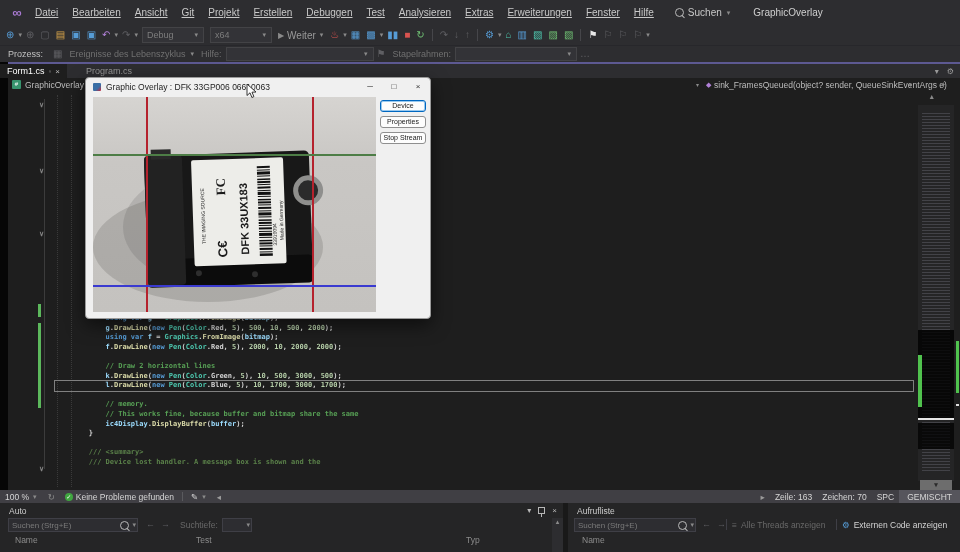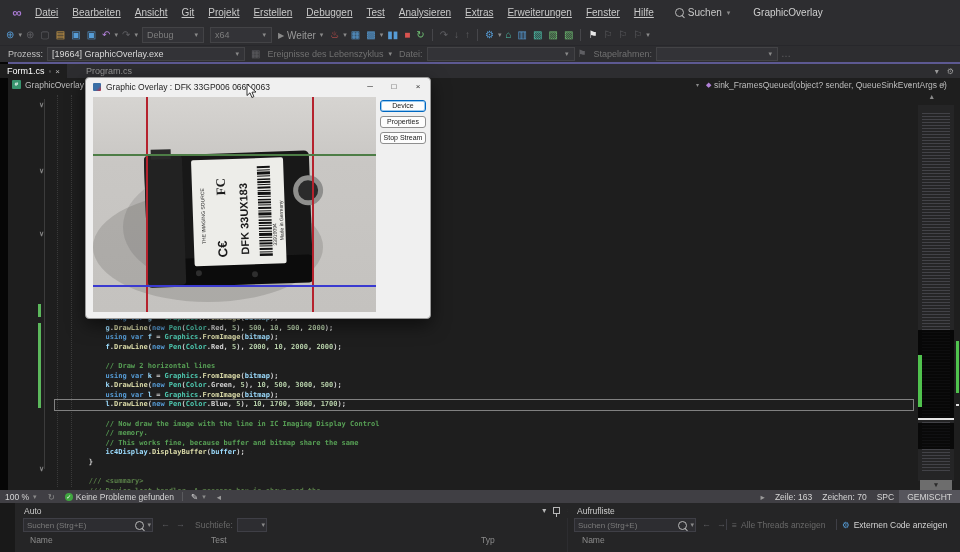--- a/index.html
+++ b/index.html
@@ -77,21 +77,21 @@
   
   #statusbar{left:0;top:490px;width:960px;height:13px;background:#403f44;display:flex;align-items:center;font-size:8.5px;color:#d6d6d6;z-index:60;}
   .sb-item{margin:0 5px;display:flex;align-items:center;gap:3px;}
   .sb-check{display:inline-block;width:8px;height:8px;border-radius:50%;background:#3fa63f;color:#fff;font-size:6px;line-height:8px;text-align:center;}
   .sb-sep{width:1px;height:9px;background:#5a5a5e;margin:0 3px;}
   #sb-right{margin-left:auto;display:flex;align-items:center;}
   #sb-mode{background:#56555c;height:13px;display:flex;align-items:center;padding:0 8px;}
   
   #panelarea{left:0;top:503px;width:960px;height:49px;background:#191919;z-index:60;}
   .panel{position:absolute;top:0;height:49px;background:#252526;font-size:8.5px;}
-  #panel-auto{left:15px;width:563px;}
+  #panel-auto{left:0;width:563px;}
   #panel-callstack{left:568px;width:392px;}
   .panel-title{position:absolute;left:9px;top:3px;color:#cccccc;}
   .panel-controls{position:absolute;right:6px;top:3px;display:flex;gap:7px;color:#b8b8b8;font-size:8px;align-items:center;}
   .pin-icon{display:inline-block;width:5px;height:5px;border:1px solid #b8b8b8;position:relative;}
   .pin-icon::after{content:"";position:absolute;left:2px;top:6px;width:1px;height:3px;background:#b8b8b8;}
   .panel-search{position:absolute;top:15px;height:12px;background:#2d2d31;border:1px solid #3f3f46;display:flex;align-items:center;}
   .panel-search input{flex:1;background:transparent;border:none;outline:none;color:#c8c8c8;font-size:8px;font-family:"Liberation Sans",sans-serif;padding:12px 3px;min-width:0;}
   .panel-search input::placeholder{color:#7a7a7a;}
   .nav-arrows{position:absolute;top:16px;color:#5c5c60;font-size:9px;display:flex;gap:6px;}
   .col-header{position:absolute;top:32px;color:#8c8c8c;}
@@ -180,28 +180,24 @@
       <span class="tb-sep"></span>
       <span class="tb-icon ic-light">⚑</span>
       <span class="tb-icon ic-dim">⚐</span>
       <span class="tb-icon ic-dim">⚐</span>
       <span class="tb-icon ic-dim">⚐</span>
       <span class="tb-dd">▾</span>
     </div>
 
   <div id="debugbar" class="abs">
     <span class="db-label" style="margin-left:8px">Prozess:</span>
-    <div class="db-select" style="width:188px">
-      <span>[19664] GraphicOverlay.exe</span>
-      <span class="tb-dd">▾</span>
-    </div>
     <span class="tb-icon ic-dim" style="margin-left:6px">▦</span>
     <span class="db-label db-dim">Ereignisse des Lebenszyklus</span>
     <span class="tb-dd">▾</span>
-    <span class="db-label db-dim" style="margin-left:6px">Datei:</span>
+    <span class="db-label db-dim" style="margin-left:6px">Hilfe:</span>
     <div class="db-select" style="width:138px">
       <span></span>
         <span class="tb-dd">▾</span>
     </div>
     <span class="tb-icon ic-dim">⚑</span>
     <span class="db-label db-dim">Stapelrahmen:</span>
     <div class="db-select" style="width:112px">
       <span></span>
         <span class="tb-dd">▾</span>
     </div>
@@ -244,26 +240,23 @@
     <span class="fold-chevron" style="top:374px">∨</span>
     <div class="change-bar" style="top:213px;height:13px"></div>
     <div class="change-bar" style="top:232px;height:85px"></div>
     <div id="code-lines">
         <div class="code-line"><span class="tk-k">            using var </span><span class="tk-v">g</span><span class="tk-w"> = </span><span class="tk-c">Graphics</span><span class="tk-w">.</span><span class="tk-m">FromImage</span><span class="tk-w">(</span><span class="tk-v">bitmap</span><span class="tk-w">);</span></div>
         <div class="code-line"><span class="tk-v">            g</span><span class="tk-w">.</span><span class="tk-m">DrawLine</span><span class="tk-w">(</span><span class="tk-k">new </span><span class="tk-c">Pen</span><span class="tk-w">(</span><span class="tk-c">Color</span><span class="tk-w">.Red, </span><span class="tk-n">5</span><span class="tk-w">), </span><span class="tk-n">500</span><span class="tk-w">, </span><span class="tk-n">10</span><span class="tk-w">, </span><span class="tk-n">500</span><span class="tk-w">, </span><span class="tk-n">2000</span><span class="tk-w">);</span></div>
         <div class="code-line"><span class="tk-k">            using var </span><span class="tk-v">f</span><span class="tk-w"> = </span><span class="tk-c">Graphics</span><span class="tk-w">.</span><span class="tk-m">FromImage</span><span class="tk-w">(</span><span class="tk-v">bitmap</span><span class="tk-w">);</span></div>
         <div class="code-line"><span class="tk-v">            f</span><span class="tk-w">.</span><span class="tk-m">DrawLine</span><span class="tk-w">(</span><span class="tk-k">new </span><span class="tk-c">Pen</span><span class="tk-w">(</span><span class="tk-c">Color</span><span class="tk-w">.Red, </span><span class="tk-n">5</span><span class="tk-w">), </span><span class="tk-n">2000</span><span class="tk-w">, </span><span class="tk-n">10</span><span class="tk-w">, </span><span class="tk-n">2000</span><span class="tk-w">, </span><span class="tk-n">2000</span><span class="tk-w">);</span></div>
         <div class="code-line">&nbsp;</div>
         <div class="code-line"><span class="tk-cm">            // Draw 2 horizontal lines</span></div>
-        <div class="code-line"><span class="tk-k">            using var </span><span class="tk-v">k</span><span class="tk-w"> = </span><span class="tk-c">Graphics</span><span class="tk-w">.</span><span class="tk-m">FromImage</span><span class="tk-w">(</span><span class="tk-v">bitmap</span><span class="tk-w">);</span></div>
         <div class="code-line"><span class="tk-v">            k</span><span class="tk-w">.</span><span class="tk-m">DrawLine</span><span class="tk-w">(</span><span class="tk-k">new </span><span class="tk-c">Pen</span><span class="tk-w">(</span><span class="tk-c">Color</span><span class="tk-w">.Green, </span><span class="tk-n">5</span><span class="tk-w">), </span><span class="tk-n">10</span><span class="tk-w">, </span><span class="tk-n">500</span><span class="tk-w">, </span><span class="tk-n">3000</span><span class="tk-w">, </span><span class="tk-n">500</span><span class="tk-w">);</span></div>
-        <div class="code-line"><span class="tk-k">            using var </span><span class="tk-v">l</span><span class="tk-w"> = </span><span class="tk-c">Graphics</span><span class="tk-w">.</span><span class="tk-m">FromImage</span><span class="tk-w">(</span><span class="tk-v">bitmap</span><span class="tk-w">);</span></div>
         <div class="code-line current"><span class="tk-v">            l</span><span class="tk-w">.</span><span class="tk-m">DrawLine</span><span class="tk-w">(</span><span class="tk-k">new </span><span class="tk-c">Pen</span><span class="tk-w">(</span><span class="tk-c">Color</span><span class="tk-w">.Blue, </span><span class="tk-n">5</span><span class="tk-w">), </span><span class="tk-n">10</span><span class="tk-w">, </span><span class="tk-n">1700</span><span class="tk-w">, </span><span class="tk-n">3000</span><span class="tk-w">, </span><span class="tk-n">1700</span><span class="tk-w">);</span></div>
         <div class="code-line">&nbsp;</div>
-        <div class="code-line"><span class="tk-cm">            // Now draw the image with the line in IC Imaging Display Control</span></div>
         <div class="code-line"><span class="tk-cm">            // memory.</span></div>
         <div class="code-line"><span class="tk-cm">            // This works fine, because buffer and bitmap share the same</span></div>
         <div class="code-line"><span class="tk-v">            ic4Display</span><span class="tk-w">.</span><span class="tk-m">DisplayBuffer</span><span class="tk-w">(</span><span class="tk-v">buffer</span><span class="tk-w">);</span></div>
         <div class="code-line"><span class="tk-w">        }</span></div>
         <div class="code-line">&nbsp;</div>
         <div class="code-line"><span class="tk-doc">        /// &lt;summary&gt;</span></div>
         <div class="code-line"><span class="tk-doc">        /// Device lost handler. A message box is shown and the</span></div>
       </div>
 
     <span class="scroll-arrow" style="left:922px;top:2px">▴</span>

